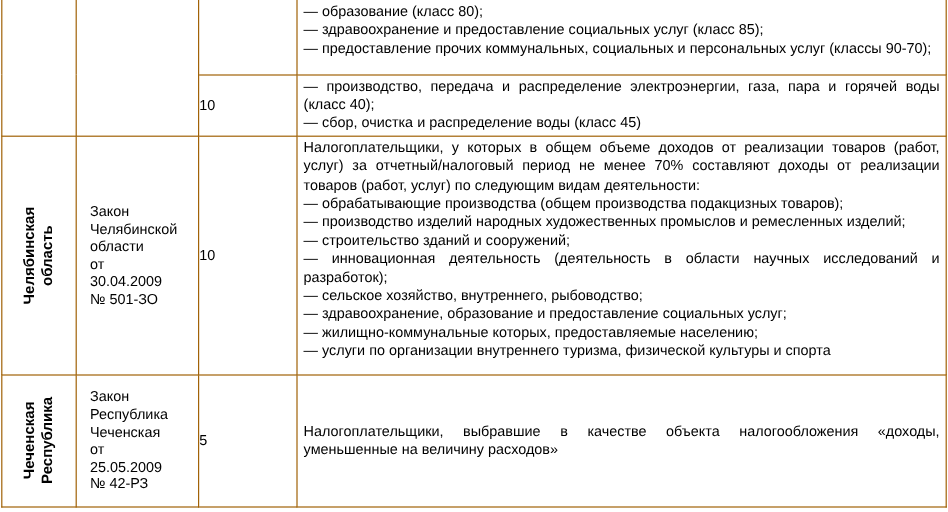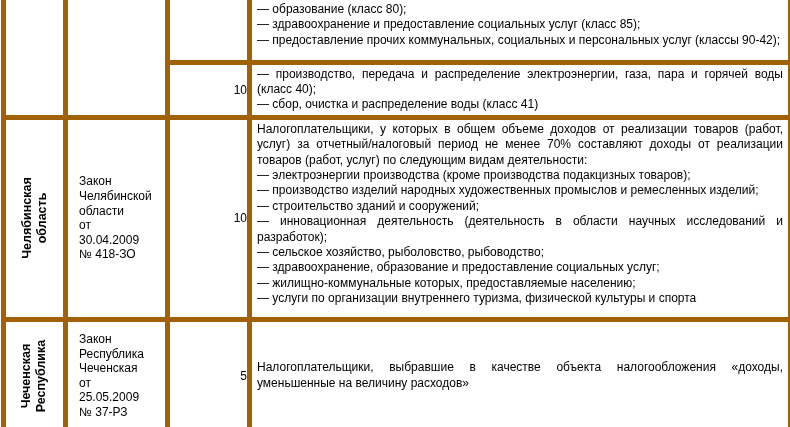--- a/index.html
+++ b/index.html
@@ -12,37 +12,37 @@
   }
   .page { position: relative; width: 788px; height: 427px; background: #ffffff; }
 
   table.tax-table {
     position: absolute; left: 1px; top: 0;
     width: 787px;
     border-collapse: collapse;
     table-layout: fixed;
   }
   .tax-table td {
-    border: 5px solid #a16207;
+    border: 1px solid #a16207;
     vertical-align: middle;
     font-size: 12px;
   }
   .tax-table tr:first-child > td { border-top: 0; }
 
   col.col-region { width: 62px; }
   col.col-law    { width: 102px; }
   col.col-rate   { width: 82px; }
   col.col-desc   { width: 541px; }
 
   td.c-region { text-align: center; }
   td.c-law {
     padding: 2px 20px 2px 11px;
     line-height: 14.6px;
   }
-  td.c-rate { text-align: right; }
+  td.c-rate { text-align: left; }
   td.c-desc {
     padding: 2px 5px 2px 5px;
     line-height: 15.4px;
   }
   td.v-top { vertical-align: top; }
   td.v-mid { vertical-align: middle; }
 
   .jline, .jpara { text-align: justify; }
 
   .rotwrap { display: flex; align-items: center; justify-content: center; width: 100%; }
@@ -70,77 +70,77 @@
     </colgroup>
 
     <tbody>
         <tr>
       <td class="c-region" rowspan="2" style="height:113px;"></td>
       <td class="c-law" rowspan="2"></td>
       <td class="c-rate" style="height:62px;"></td>
       <td class="c-desc v-top">
         <div class="jline">— образование (класс 80);</div>
         <div class="jline">— здравоохранение и предоставление социальных услуг (класс 85);</div>
-        <div class="jline">— предоставление прочих коммунальных, социальных и персональных услуг (классы 90-42);</div>
+        <div class="jline">— предоставление прочих коммунальных, социальных и персональных услуг (классы 90-70);</div>
       </td>
     </tr>
 
     <tr>
       <td class="c-rate" style="height:50px;">10</td>
       <td class="c-desc v-top">
         <div class="jline">— производство, передача и распределение электроэнергии, газа, пара и горячей воды (класс 40);</div>
-        <div class="jline">— сбор, очистка и распределение воды (класс 41)</div>
+        <div class="jline">— сбор, очистка и распределение воды (класс 45)</div>
       </td>
     </tr>
 
     <tr>
       <td class="c-region" style="height:199px;">
         <div class="rotwrap h-chel">
           <div class="rot">
             <div>Челябинская</div>
             <div>область</div>
           </div>
         </div>
       </td>
       <td class="c-law">
         <div>Закон</div>
         <div>Челябинской</div>
         <div>области</div>
         <div>от 30.04.2009</div>
-        <div>№ 418-ЗО</div>
+        <div>№ 501-ЗО</div>
       </td>
       <td class="c-rate">10</td>
       <td class="c-desc v-top">
         <div class="jpara">Налогоплательщики, у которых в общем объеме доходов от реализации товаров (работ, услуг) за отчетный/налоговый период не менее 70% составляют доходы от реализации товаров (работ, услуг) по следующим видам деятельности:</div>
-        <div class="jline">— электроэнергии производства (кроме производства подакцизных товаров);</div>
+        <div class="jline">— обрабатывающие производства (общем производства подакцизных товаров);</div>
         <div class="jline">— производство изделий народных художественных промыслов и ремесленных изделий;</div>
         <div class="jline">— строительство зданий и сооружений;</div>
         <div class="jline">— инновационная деятельность (деятельность в области научных исследований и разработок);</div>
-        <div class="jline">— сельское хозяйство, рыболовство, рыбоводство;</div>
+        <div class="jline">— сельское хозяйство, внутреннего, рыбоводство;</div>
         <div class="jline">— здравоохранение, образование и предоставление социальных услуг;</div>
         <div class="jline">— жилищно-коммунальные которых, предоставляемые населению;</div>
         <div class="jline">— услуги по организации внутреннего туризма, физической культуры и спорта</div>
       </td>
     </tr>
 
     <tr>
       <td class="c-region" style="height:110px;">
         <div class="rotwrap h-chech">
           <div class="rot">
             <div>Чеченская</div>
             <div>Республика</div>
           </div>
         </div>
       </td>
       <td class="c-law">
         <div>Закон</div>
         <div>Республика</div>
         <div>Чеченская</div>
         <div>от 25.05.2009</div>
-        <div>№ 37-РЗ</div>
+        <div>№ 42-РЗ</div>
       </td>
       <td class="c-rate">5</td>
       <td class="c-desc v-mid">
         <div class="jpara">Налогоплательщики, выбравшие в качестве объекта налогообложения «доходы, уменьшенные на величину расходов»</div>
       </td>
     </tr>
   </tbody>
     </table>
 </div>
 

